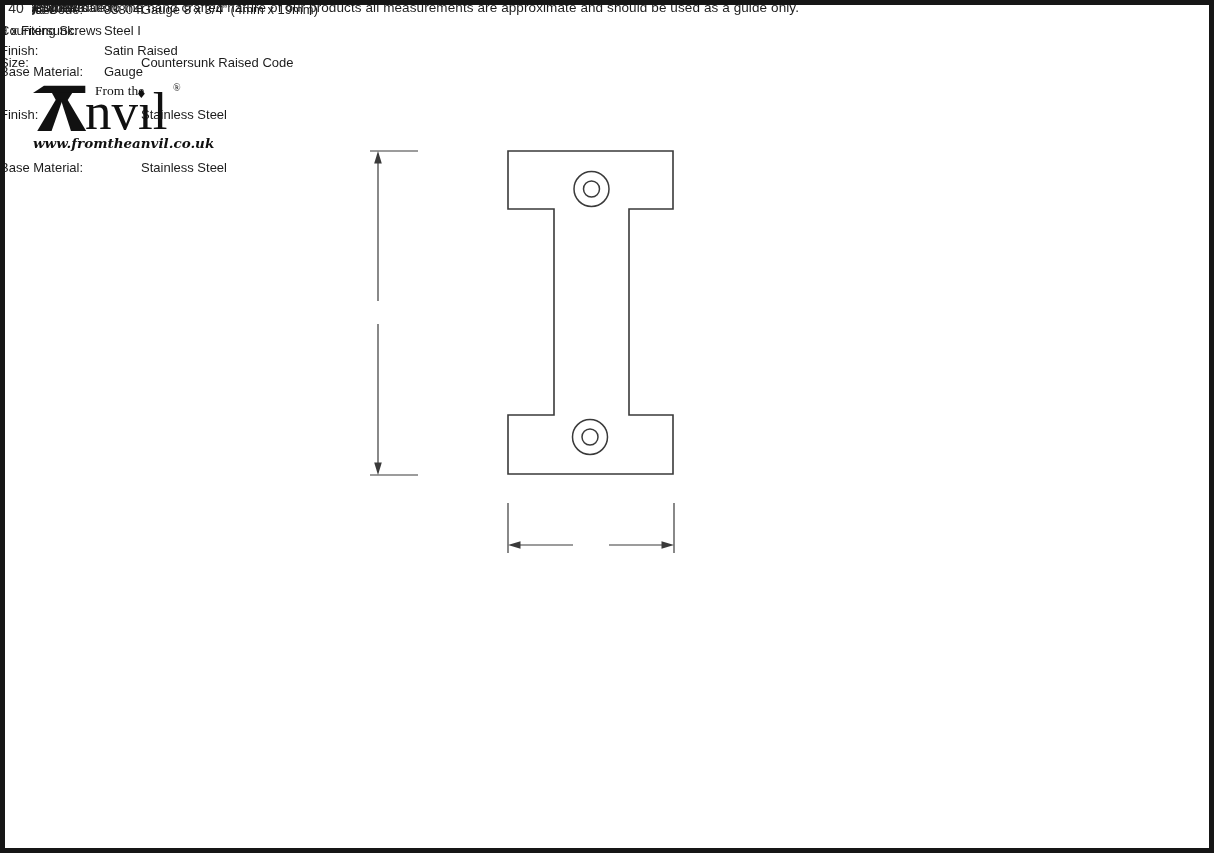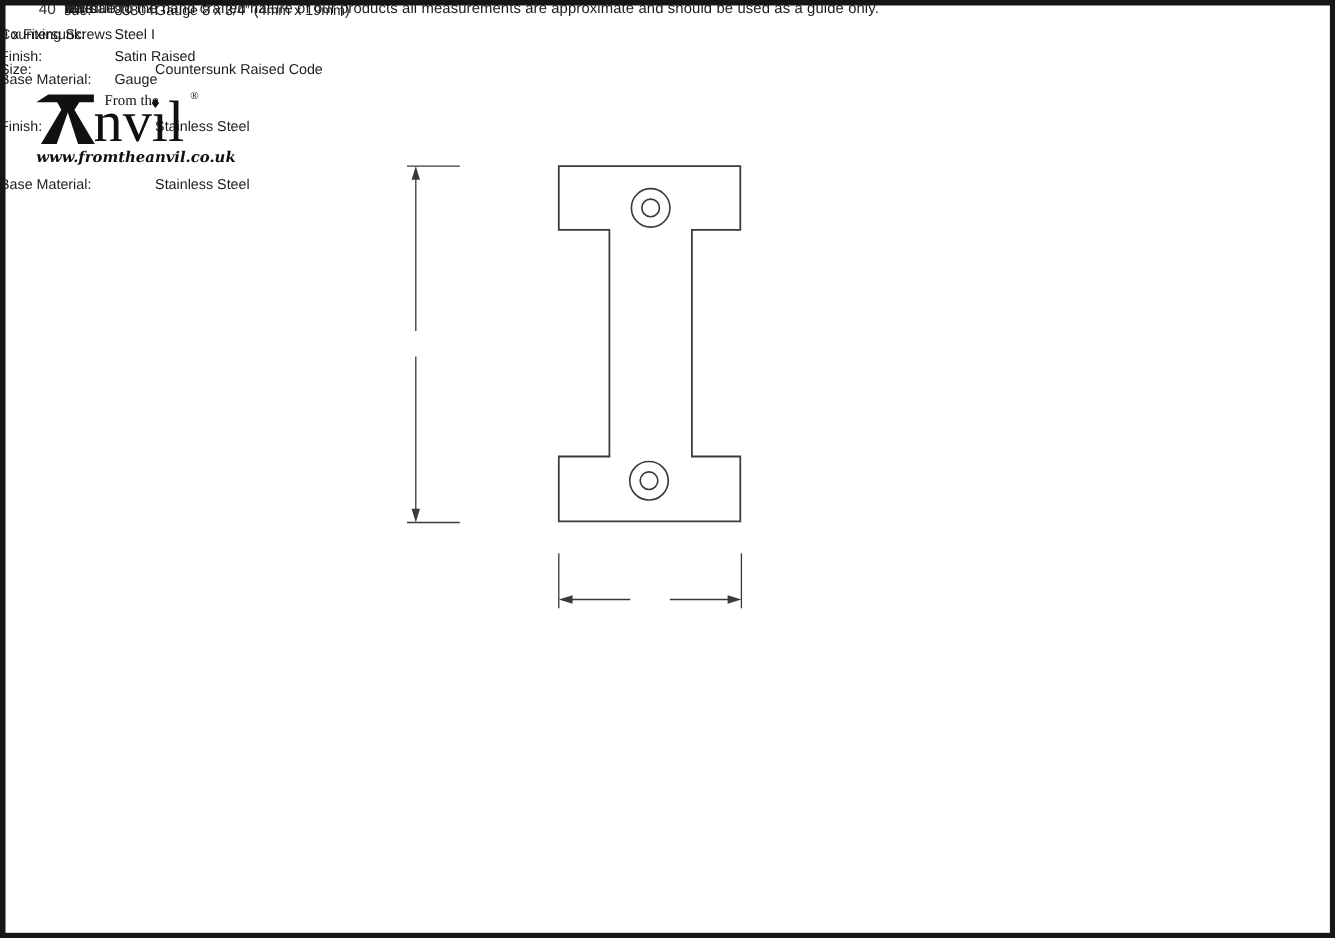--- a/index.html
+++ b/index.html
@@ -48,21 +48,20 @@
   #kv-screws  { left:676; width:320; grid-template-columns:109px 1fr;gap:32px; }
   .pack-list { position:absolute; left:360; top:736; font-size:13px; }
   .pack-list div { line-height:20.6px; white-space:nowrap; }
 
   
   #drawing-svg { position:absolute; left:0; top:0; z-index:1; }
   .dim-label {
     position:absolute; z-index:2;
     font-size:14px; color:#2b2b2b; text-align:center;
     background:#ffffff;
-    padding-left:27px;
   }
   #dim-height-label { left:363; top:303; width:30px; }
   #dim-width-label  { left:575; top:536; width:32px; }
 
   
   .logo-cell { position:absolute; left:1000; top:703; width:203px; height:145px; z-index:6;margin-top:39px; }
   .anvil-glyph { position:absolute; left:33px; top:44px; }
   .logo-fromthe {
     position:absolute; left:95px; top:44px;
     font-family:"Liberation Serif", serif; font-size:13.5px; color:#101010;

